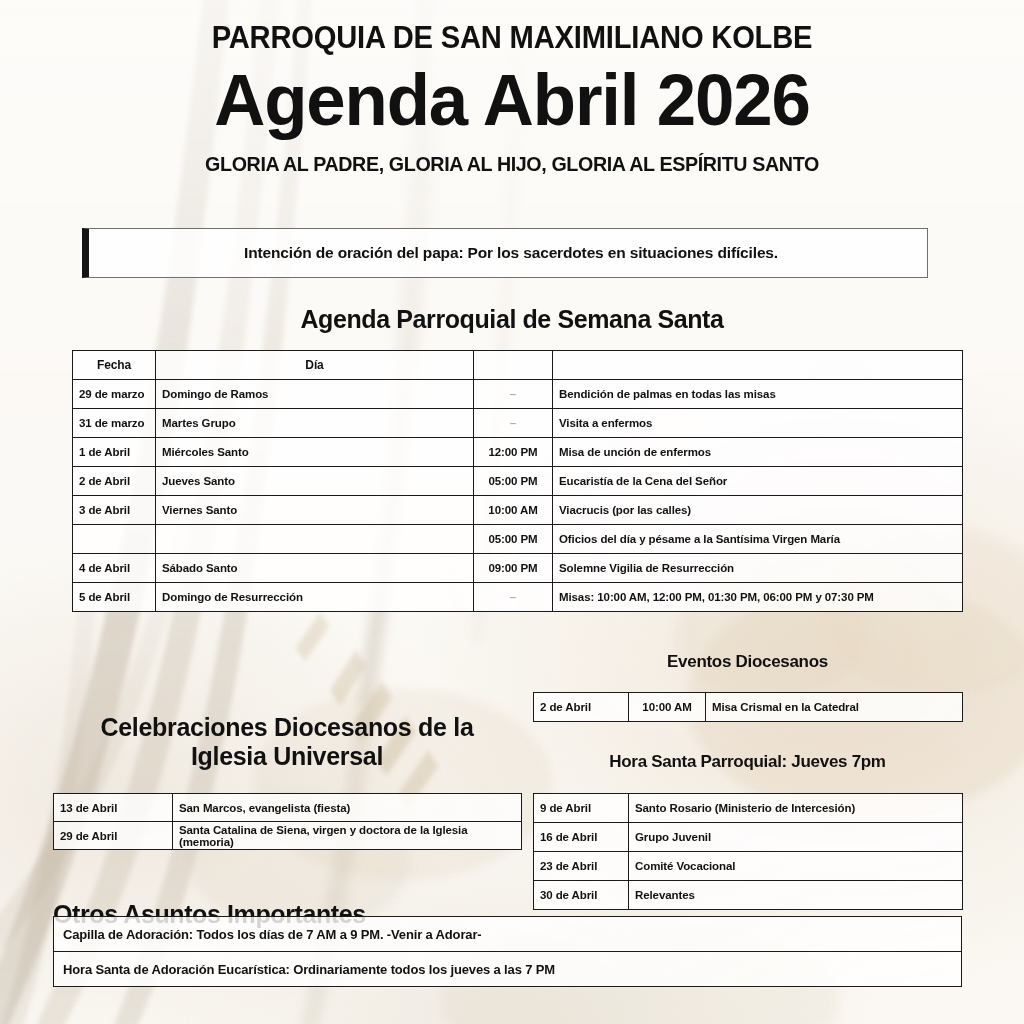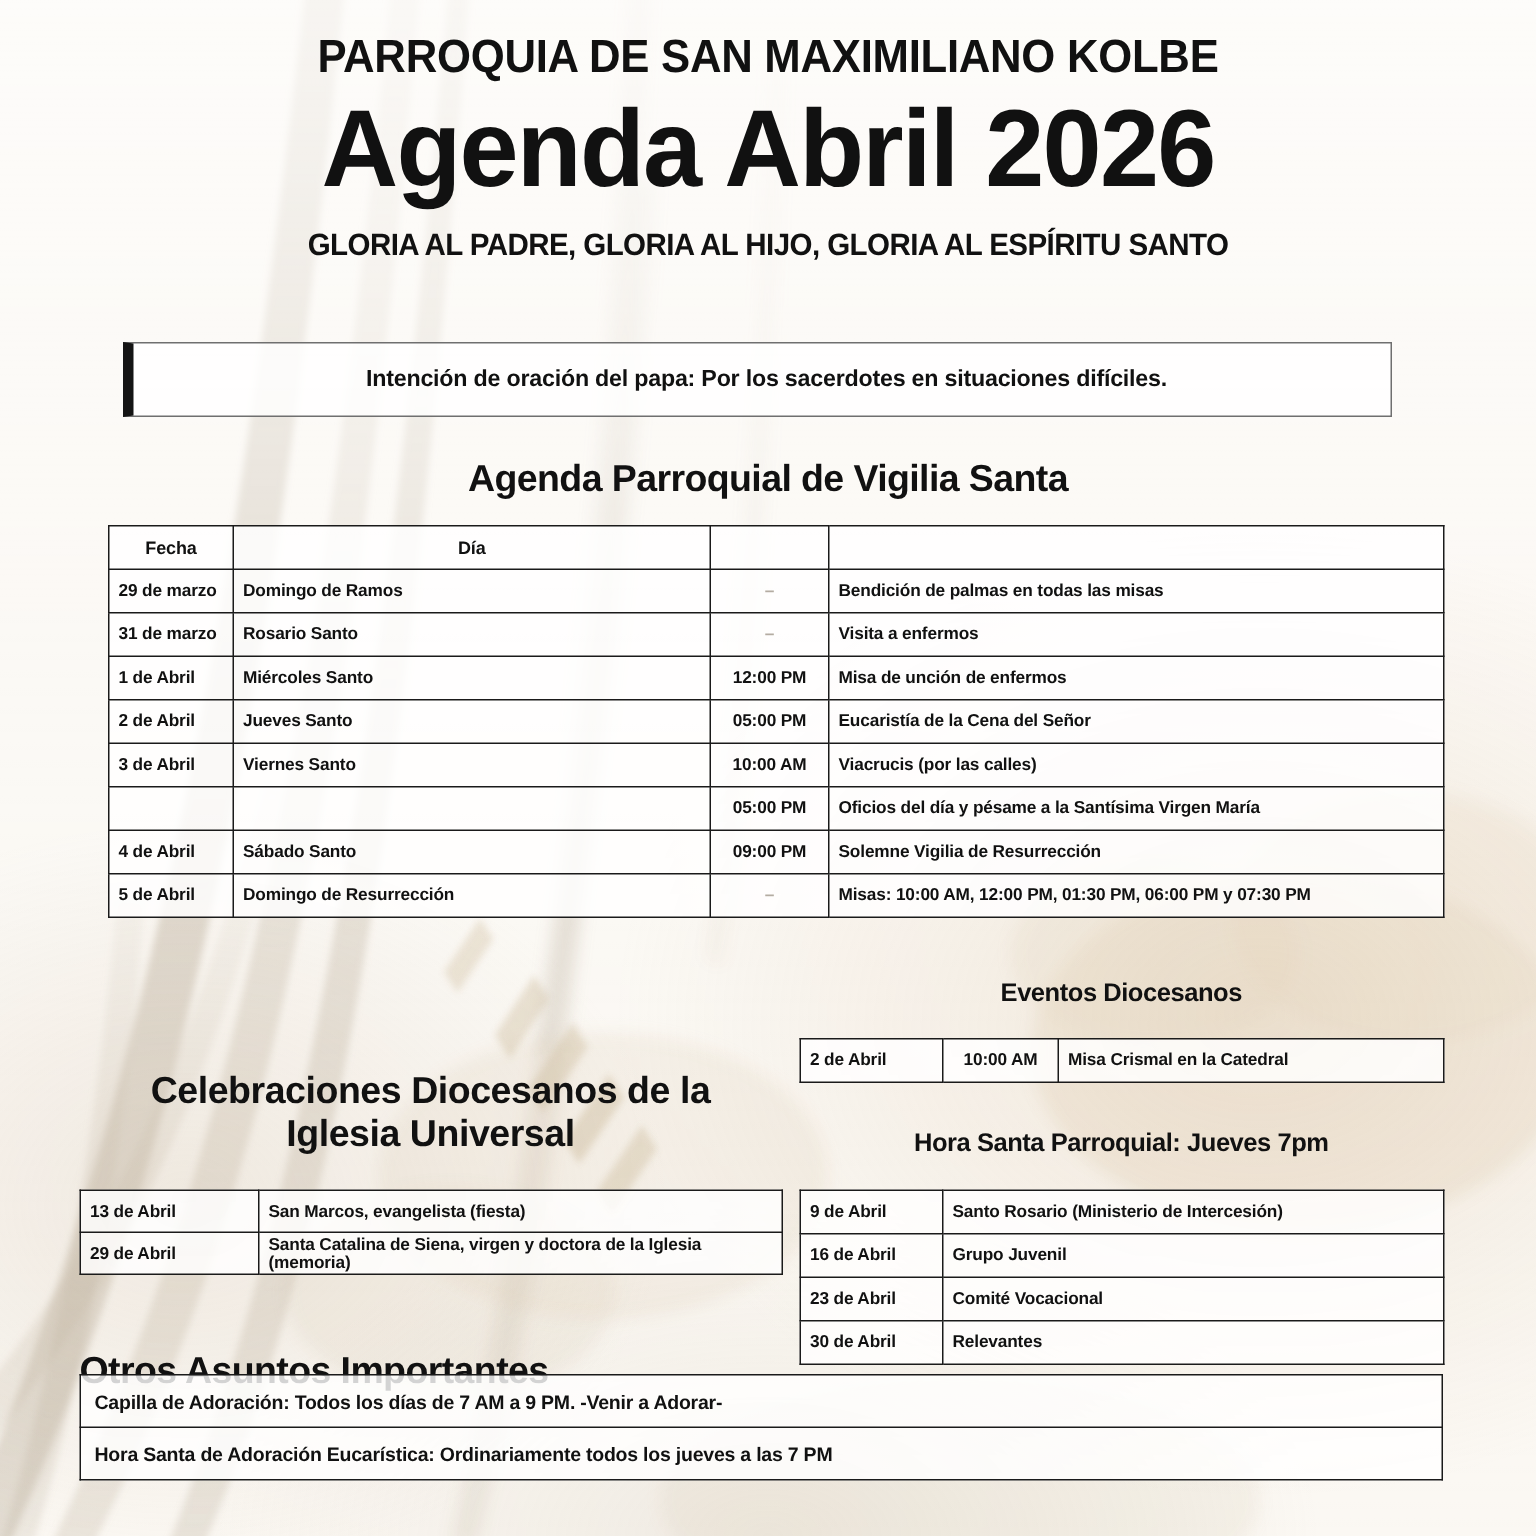--- a/index.html
+++ b/index.html
@@ -255,21 +255,21 @@
   <div class="masthead">
     <div class="parish-name">PARROQUIA DE SAN MAXIMILIANO KOLBE</div>
     <div class="agenda-title">Agenda Abril 2026</div>
     <div class="doxology">GLORIA AL PADRE, GLORIA AL HIJO, GLORIA AL ESPÍRITU SANTO</div>
   </div>
 
   <div class="intention-box">
     <span class="intention-text">Intención de oración del papa: Por los sacerdotes en situaciones difíciles.</span>
   </div>
 
-  <div id="semana-santa-heading" class="sec-heading h-main">Agenda Parroquial de Vigilia Santa</div>
+  <div id="semana-santa-heading" class="sec-heading h-main">Agenda Parroquial de Semana Santa</div>
 
   <table id="semana-santa-table" class="grid">
     <colgroup>
       <col class="c-fecha">
         <col class="c-dia">
         <col class="c-hora">
         <col class="c-desc">
     </colgroup>
     <thead>
       <tr>
@@ -281,21 +281,21 @@
     </thead>
     <tbody>
       <tr>
         <td class="c-fecha">29 de marzo</td>
         <td class="c-dia">Domingo de Ramos</td>
         <td class="c-hora dash">–</td>
         <td class="c-desc">Bendición de palmas en todas las misas</td>
       </tr>
       <tr>
         <td class="c-fecha">31 de marzo</td>
-        <td class="c-dia">Rosario Santo</td>
+        <td class="c-dia">Martes Grupo</td>
         <td class="c-hora dash">–</td>
         <td class="c-desc">Visita a enfermos</td>
       </tr>
       <tr>
         <td class="c-fecha">1 de Abril</td>
         <td class="c-dia">Miércoles Santo</td>
         <td class="c-hora">12:00 PM</td>
         <td class="c-desc">Misa de unción de enfermos</td>
       </tr>
       <tr>

